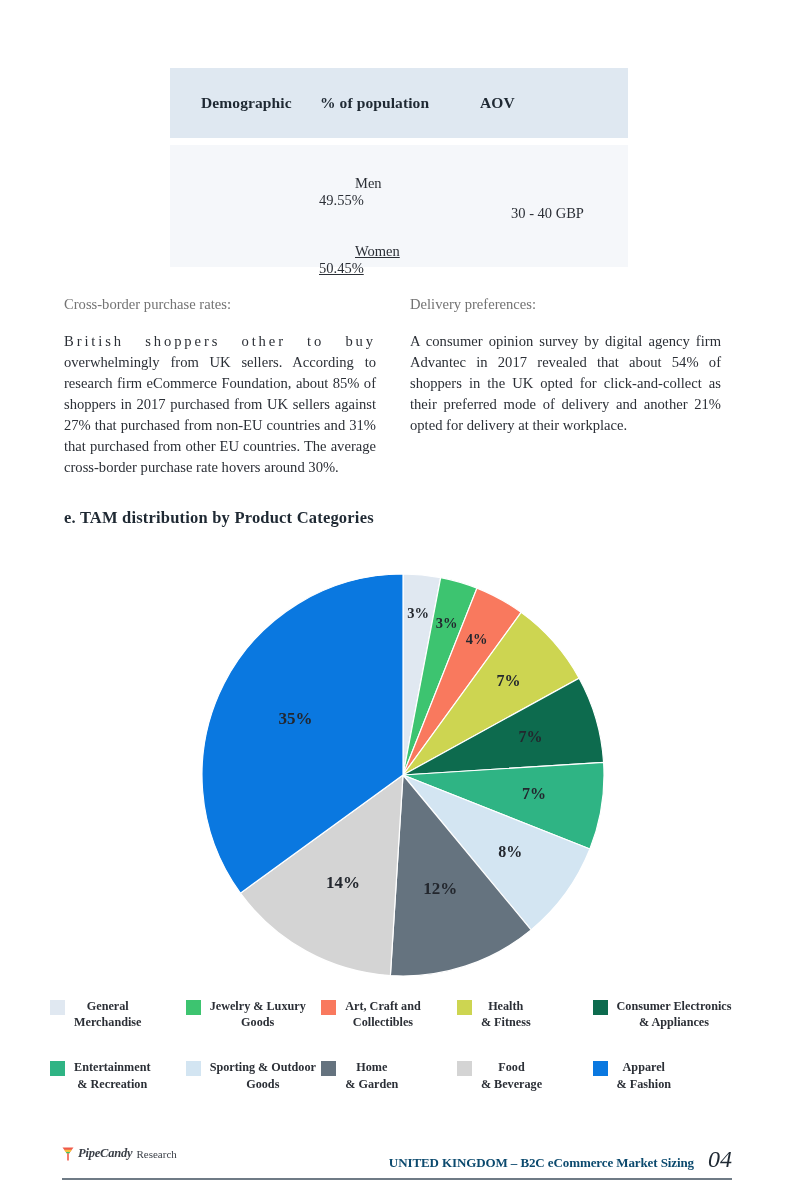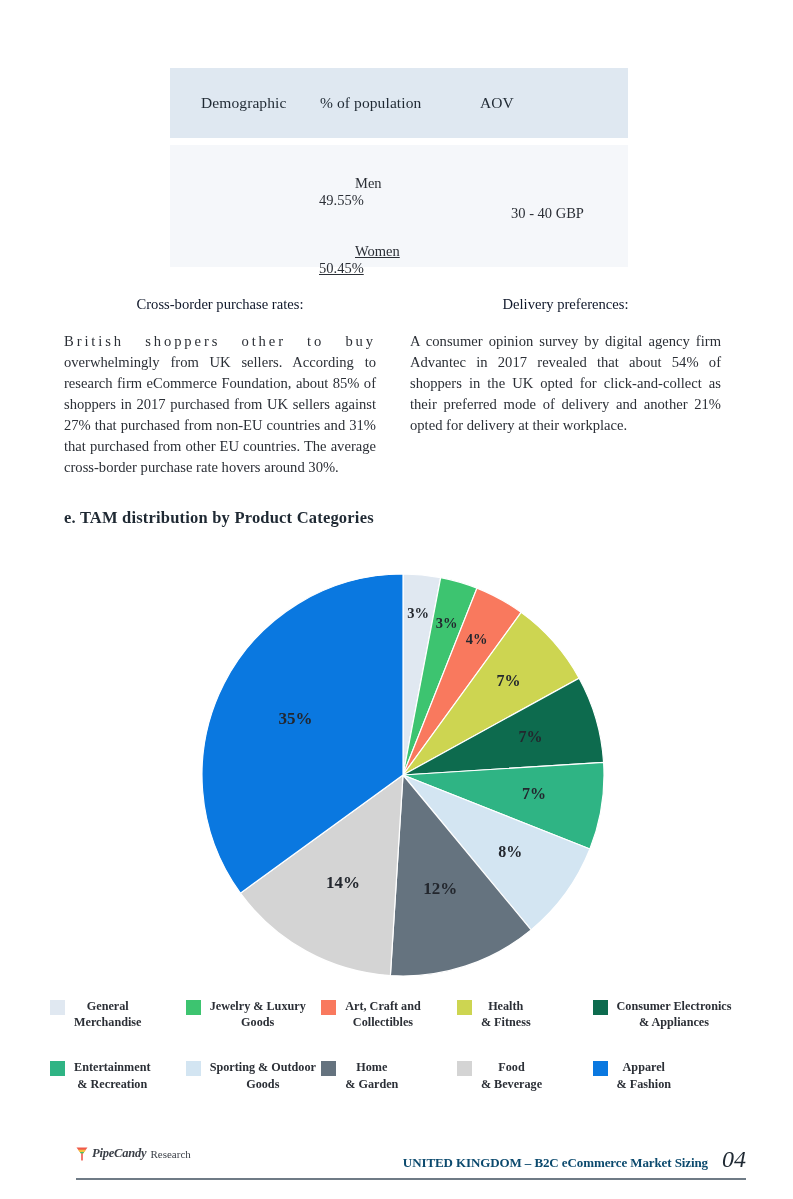--- a/index.html
+++ b/index.html
@@ -32,21 +32,21 @@
   .demo-table .tbody {
     background: #f5f7fa;
     height: 122px;
     position: relative;
     margin-top: 7px;
   }
   .col-demo   { width: 150px; padding-left: 31px; box-sizing: border-box; }
   .col-pct    { width: 160px; }
   .col-aov    { width: 147px; }
   .th {
-    font-weight: normal;
+    font-weight: bold;
     font-size: 15.5px;
     letter-spacing: 0.1px;
     color: #1f2933;
   }
   .tbody .row {
     position: absolute;
     display: flex;
     align-items: center;
     left: 0; right: 0;
     font-size: 14.5px;
@@ -66,23 +66,22 @@
 
   
   .text-col {
     position: absolute;
     top: 296px;
   }
   .text-col.left  { left: 64px;  width: 312px; }
   .text-col.right { left: 410px; width: 311px; }
   .col-heading {
     font-size: 14.6px;
-    color: #0f172a;
+    color: #737373;
     margin: 0 0 18px 0;
-    text-align: center;
   }
   .col-body {
     font-size: 14.6px;
     line-height: 1.44;
     text-align: justify;
     margin: 0;
     color: #2b2f36;
     hyphens: none;
   }
   .col-body .lead-spaced {
@@ -147,21 +146,21 @@
     font-size: 12.2px;
     font-weight: bold;
     line-height: 1.33;
     color: #2b2f36;
     white-space: pre-line;
   }
 
   
   .footer {
     position: absolute;
-    left: 76px;
+    left: 62px;
     top: 1146px;
     width: 670px;
     height: 40px;
   }
   .footer-rule {
     position: absolute;
     left: 0;
     top: 32px;
     width: 670px;
     height: 2px;

